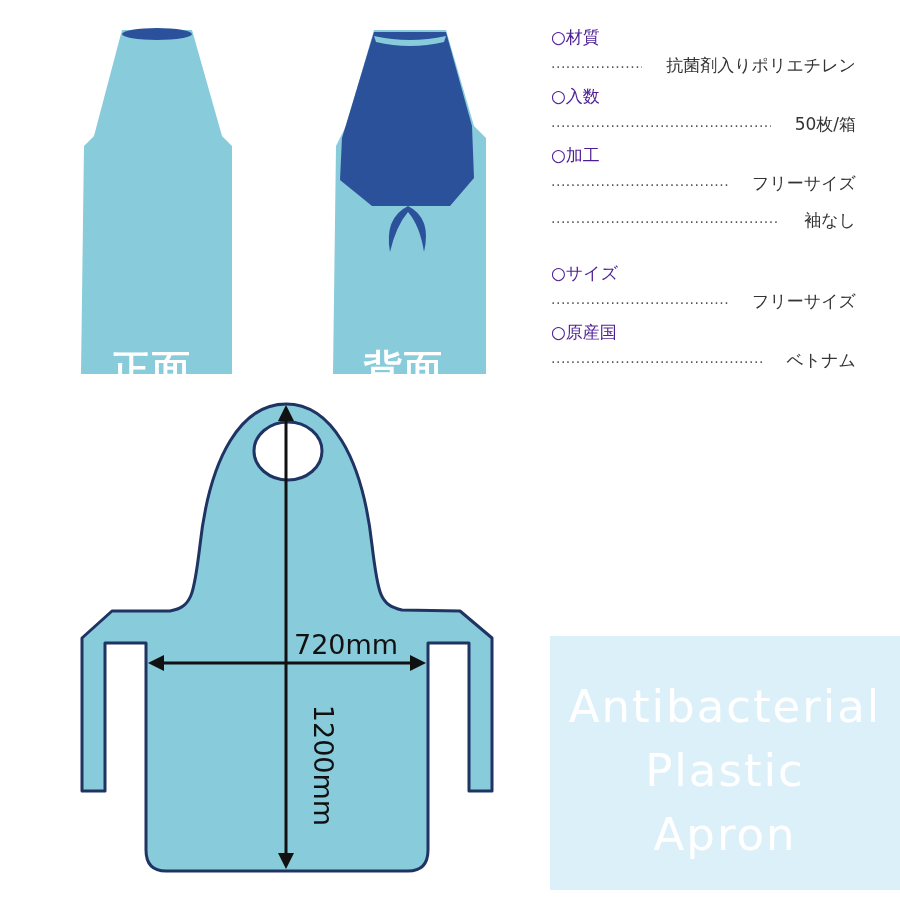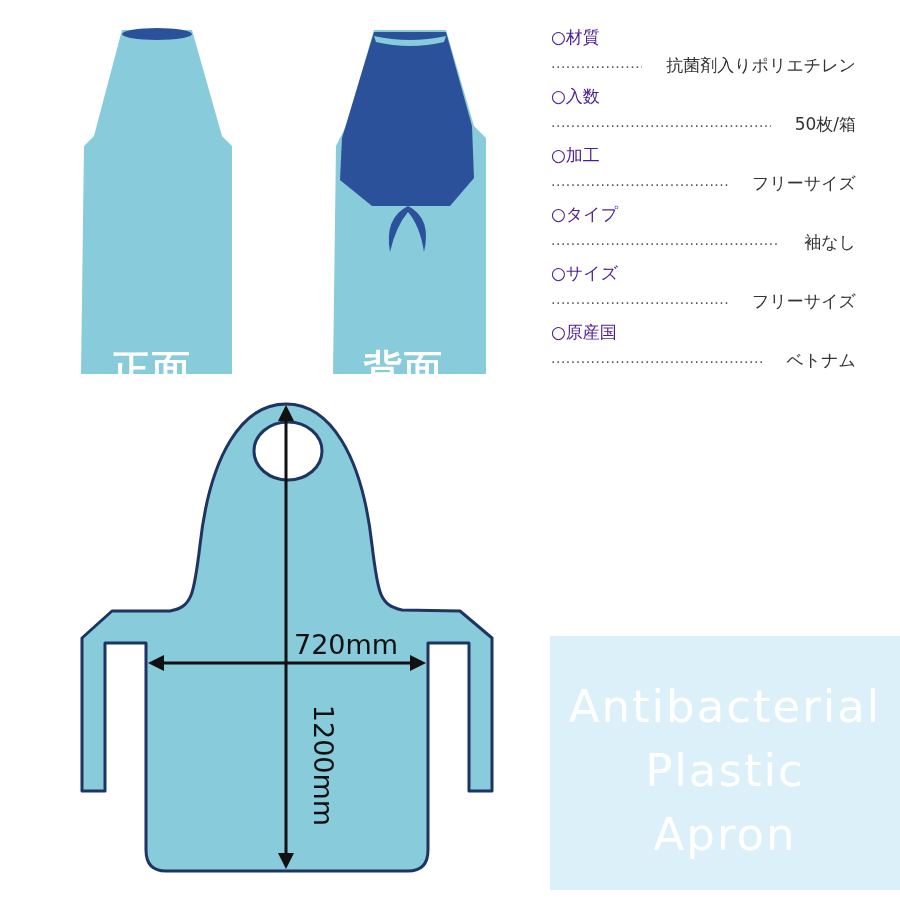--- a/index.html
+++ b/index.html
@@ -56,21 +56,20 @@
     </div>
   </div>
   <div class="spec-item">
     <div class="spec-label">○加工</div>
     <div class="spec-value-row">
       <span class="dots">························································</span>
       <span class="spec-value">フリーサイズ</span>
     </div>
   </div>
   <div class="spec-item">
-    <div class="spec-label">○タイプ</div>
     <div class="spec-value-row">
       <span class="dots">························································</span>
       <span class="spec-value">袖なし</span>
     </div>
   </div>
   <div class="spec-item">
     <div class="spec-label">○サイズ</div>
     <div class="spec-value-row">
       <span class="dots">························································</span>
       <span class="spec-value">フリーサイズ</span>

